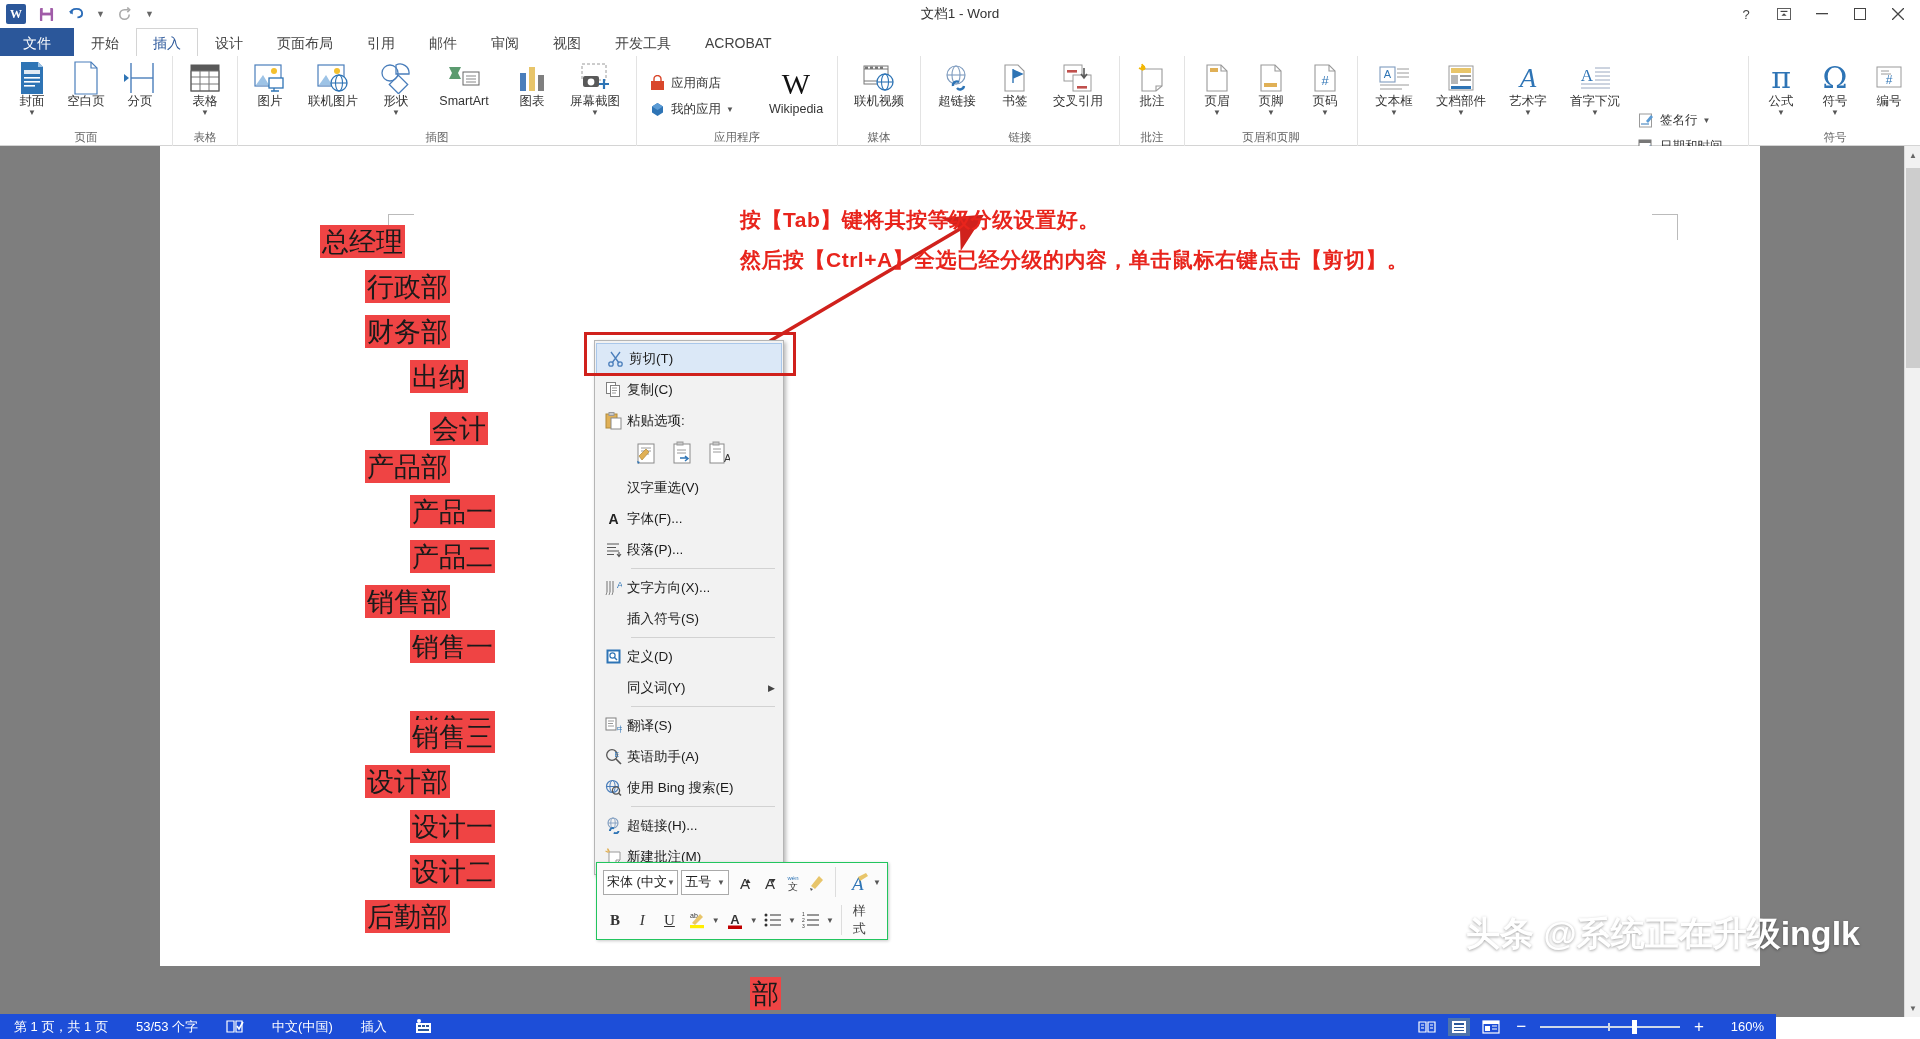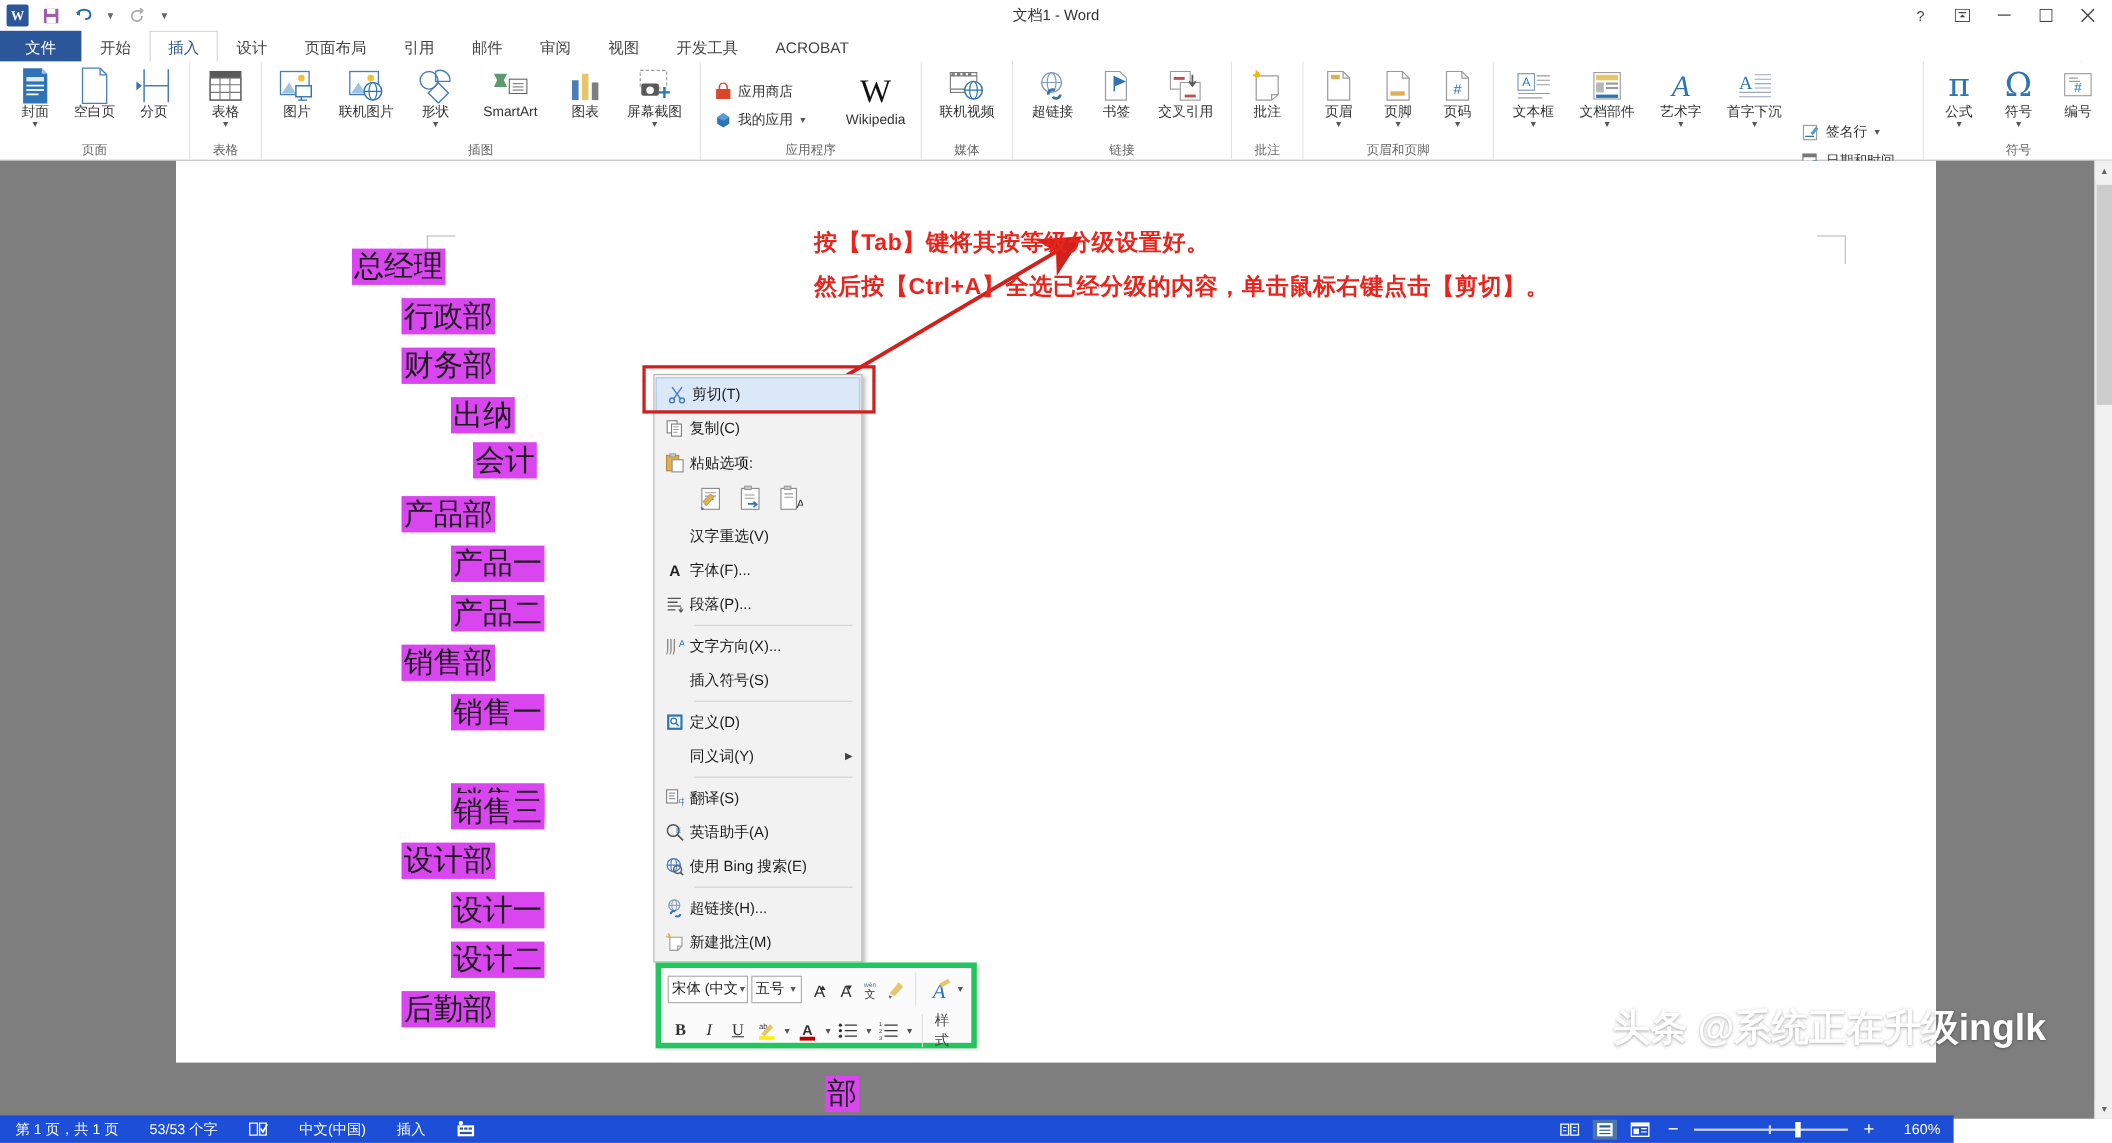--- a/index.html
+++ b/index.html
@@ -87,21 +87,21 @@
   .c-tr{ left:1492px; top:68px; border-width:1px 1px 0 0;}
   .scrollbar{
     position:absolute; right:0; top:146px; width:16px; height:871px; background:#f1f1f1; border-left:1px solid #dcdcdc;
   }
   .sb-thumb{ position:absolute; left:1px; top:22px; width:14px; height:200px; background:#cdcdcd;}
   .sb-arrow{ position:absolute; left:0; width:16px;height:18px; display:flex;align-items:center;justify-content:center;color:#666;font-size:8px;background:#f1f1f1;}
 
   
   .outline{ position:absolute; left:0; top:0; }
   .oline{ position:absolute; font-family:"DejaVu Serif","Liberation Serif", serif; font-size:27px; color:#1a1a1a; white-space:nowrap;}
-  .oline span{ background:#d946ef; padding:1px 2px;}
+  .oline span{ background:#ef4444; padding:1px 2px;}
 
   
   .annot{ position:absolute; font-size:21px; color:#e8241c; font-weight:bold; white-space:nowrap; letter-spacing:0.5px;}
 
   
   .ctxmenu{
     position:absolute; left:594px; top:340px; width:190px; background:#f2f2f2;
     border:1px solid #b5b5b5; box-shadow:2px 2px 4px rgba(0,0,0,0.28); padding:2px 0;
     font-size:13.5px; color:#1a1a1a;
   }
@@ -114,21 +114,21 @@
   .pasteicons{ display:flex; align-items:center; gap:10px; padding:4px 0 6px 38px;}
   .pasteicons .pi{ width:26px;height:26px; display:flex;align-items:center;justify-content:center;}
   .redbox{
     position:absolute; left:584px; top:332px; width:212px; height:44px;
     border:3px solid #d0211c; pointer-events:none;
   }
 
   
   .mini{
     position:absolute; left:596px; top:862px; width:292px; height:78px; background:#fbfbfb;
-    border:5px solid #22c55e; box-shadow:1px 1px 3px rgba(0,0,0,0.22);margin-top:13px;
+    border:1px solid #22c55e; box-shadow:1px 1px 3px rgba(0,0,0,0.22);
   }
   .mrow{ display:flex; align-items:center; height:38px; padding:0 6px; gap:3px;}
   .mbox{ border:1px solid #aaa; background:#fff; height:25px; display:flex; align-items:center; padding:0 3px; font-size:13px; color:#222;}
   .mfont{ width:88px; overflow:hidden; white-space:nowrap;}
   .msize{ width:55px;}
   .mbtn{ width:26px;height:26px; display:flex;align-items:center;justify-content:center; font-size:15px; color:#333;}
   .mdiv{ width:1px; height:30px; background:#ddd; margin:0 4px;}
   .mstyle{ font-size:13px; color:#444; padding:0 4px;}
 
   
@@ -644,21 +644,21 @@
       </svg>
 
       <div class="annot" style="left:580px; top:100px;">然后按【Ctrl+A】全选已经分级的内容，单击鼠标右键点击【剪切】。</div>
       <div class="annot" style="left:580px; top:60px;">按【Tab】键将其按等级分级设置好。</div>
 
       <div class="outline" id="outline-host">
           <div class="oline" style="left: 160px; top: 78px;"><span>总经理</span></div>
           <div class="oline" style="left: 205px; top: 123px;"><span>行政部</span></div>
           <div class="oline" style="left: 205px; top: 168px;"><span>财务部</span></div>
           <div class="oline" style="left: 250px; top: 213px;"><span>出纳</span></div>
-          <div class="oline" style="left: 250px; top: 254px; padding-left: 20px;"><span>会计</span></div>
+          <div class="oline" style="left: 250px; top: 265px; padding-left: 20px;"><span>会计</span></div>
           <div class="oline" style="left: 205px; top: 303px;"><span>产品部</span></div>
           <div class="oline" style="left: 250px; top: 348px;"><span>产品一</span></div>
           <div class="oline" style="left: 250px; top: 393px;"><span>产品二</span></div>
           <div class="oline" style="left: 205px; top: 438px;"><span>销售部</span></div>
           <div class="oline" style="left: 250px; top: 483px;"><span>销售一</span></div>
           <div class="oline" style="left: 250px; top: 528px; margin-top: 36px;"><span>销售二</span></div>
           <div class="oline" style="left: 250px; top: 573px;"><span>销售三</span></div>
           <div class="oline" style="left: 205px; top: 618px;"><span>设计部</span></div>
           <div class="oline" style="left: 250px; top: 663px;"><span>设计一</span></div>
           <div class="oline" style="left: 250px; top: 708px;"><span>设计二</span></div>

